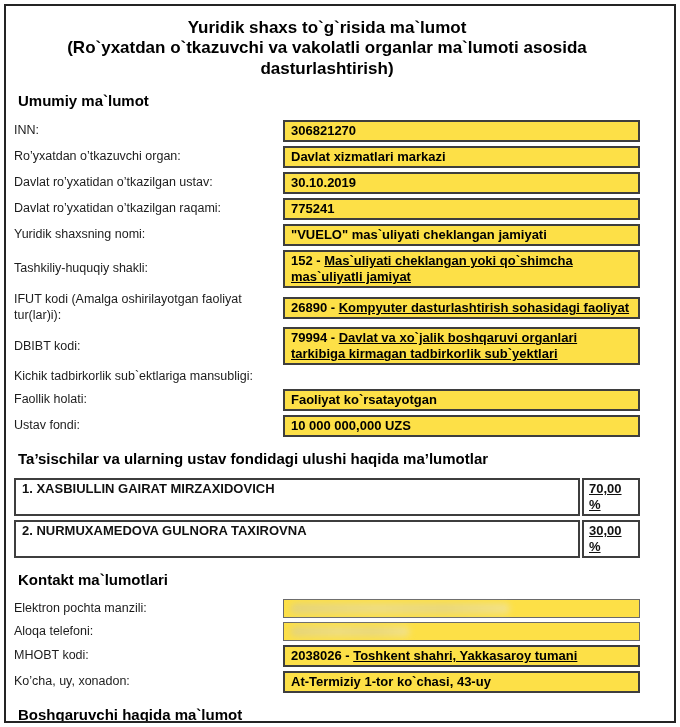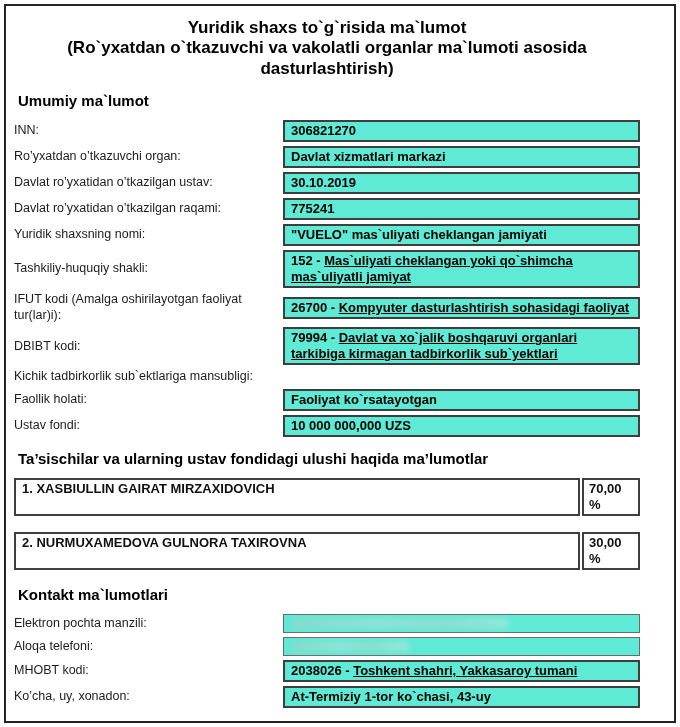--- a/index.html
+++ b/index.html
@@ -3,26 +3,26 @@
 <meta charset="utf-8">
 <style>
   html,body{margin:0;padding:0;background:#fff;}
   body{font-family:"Liberation Sans",sans-serif;color:#111;}
   .page{position:relative;width:680px;height:727px;background:#fff;box-sizing:border-box;overflow:hidden;}
   .frame{position:absolute;inset:4px;border:2px solid #242424;box-sizing:border-box;padding:0 34px 0 8px;overflow:hidden;}
   .title{margin:12px 0 0 0;text-align:center;font-size:17px;font-weight:bold;line-height:1.2;color:#000;}
   .section-heading{font-size:15px;font-weight:bold;color:#000;margin:13px 0 11px 4px;}
   .field-row{display:flex;align-items:center;margin-bottom:4px;}
   .field-label{flex:none;width:269px;font-size:12.5px;color:#1c1c1c;line-height:1.25;padding-right:6px;box-sizing:border-box;}
-  .value-box{flex:1;border:2px solid #3e3e3e;background:#5eead4;padding:1px 6px;font-size:13px;font-weight:bold;line-height:16px;min-height:16px;box-sizing:border-box;color:#000;}
+  .value-box{flex:1;border:2px solid #3e3e3e;background:#fde047;padding:1px 6px;font-size:13px;font-weight:bold;line-height:16px;min-height:16px;box-sizing:border-box;color:#000;}
   .value-box.thin{border-width:1px;border-color:#6a6a6a;}
   .link{text-decoration:underline;cursor:pointer;color:#000;}
-  .founders-row{display:flex;margin-bottom:16px;justify-content:flex-end;}
+  .founders-row{display:flex;margin-bottom:4px;justify-content:flex-end;}
   .founder-name{flex:1;border:2px solid #3e3e3e;padding:1px 6px;font-size:13px;font-weight:bold;line-height:16px;box-sizing:border-box;}
-  .founder-share{flex:none;width:58px;border:2px solid #3e3e3e;border-left-width:2px;margin-left:2px;padding:1px 5px;font-size:13px;font-weight:bold;line-height:16px;box-sizing:border-box;}
+  .founder-share{flex:none;width:58px;border:2px solid #3e3e3e;border-left-width:2px;margin-left:2px;padding:1px 5px;font-size:13px;font-weight:bold;line-height:16px;box-sizing:border-box;text-decoration:underline;}
   .smudge{height:11px;border-radius:6px;background:linear-gradient(90deg,#c2c2c2,#d8d8d8 40%,#cccccc 70%,#e6e6e6);filter:blur(3px);opacity:.4;margin:2px 0;}
   .smudge.email{width:220px;}
   .smudge.phone{width:120px;}
 </style>
 </head>
 <body>
 
 <div class="page">
   <div class="frame">
 
@@ -59,21 +59,21 @@
       <div class="value-box">"VUELO" mas`uliyati cheklangan jamiyati</div>
     </div>
 
     <div class="field-row">
       <div class="field-label">Tashkiliy-huquqiy shakli:</div>
       <div class="value-box"><span>152 - </span><span class="link">Mas`uliyati cheklangan yoki qo`shimcha mas`uliyatli jamiyat</span></div>
     </div>
 
     <div class="field-row">
       <div class="field-label">IFUT kodi (Amalga oshirilayotgan faoliyat tur(lar)i):</div>
-      <div class="value-box"><span>26700 - </span><span class="link">Kompyuter dasturlashtirish sohasidagi faoliyat</span></div>
+      <div class="value-box"><span>26890 - </span><span class="link">Kompyuter dasturlashtirish sohasidagi faoliyat</span></div>
     </div>
 
     <div class="field-row">
       <div class="field-label">DBIBT kodi:</div>
       <div class="value-box"><span>79994 - </span><span class="link">Davlat va xo`jalik boshqaruvi organlari tarkibiga kirmagan tadbirkorlik sub`yektlari</span></div>
     </div>
 
     <div class="field-row">
       <div class="field-label">Kichik tadbirkorlik sub`ektlariga mansubligi:</div>
     </div>

